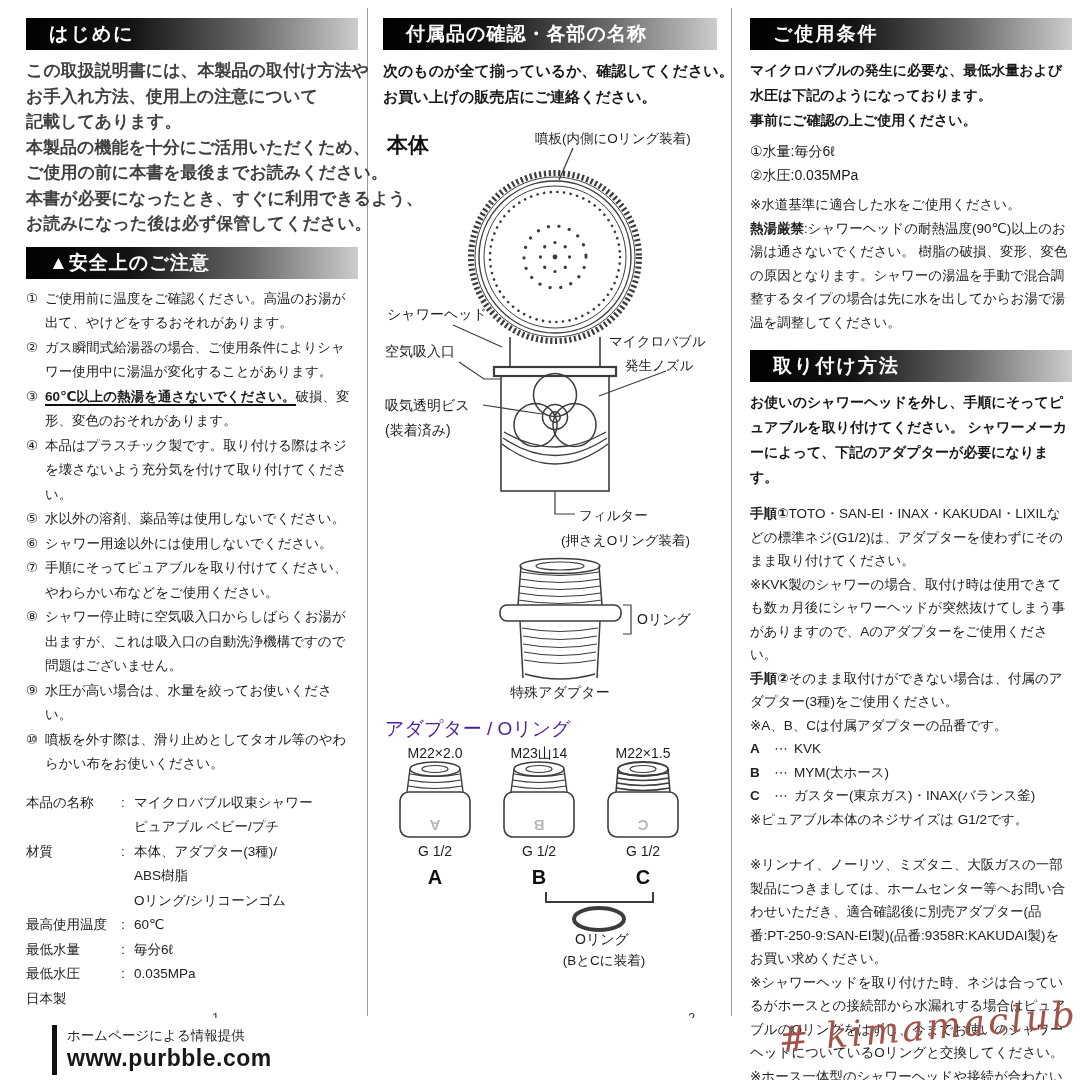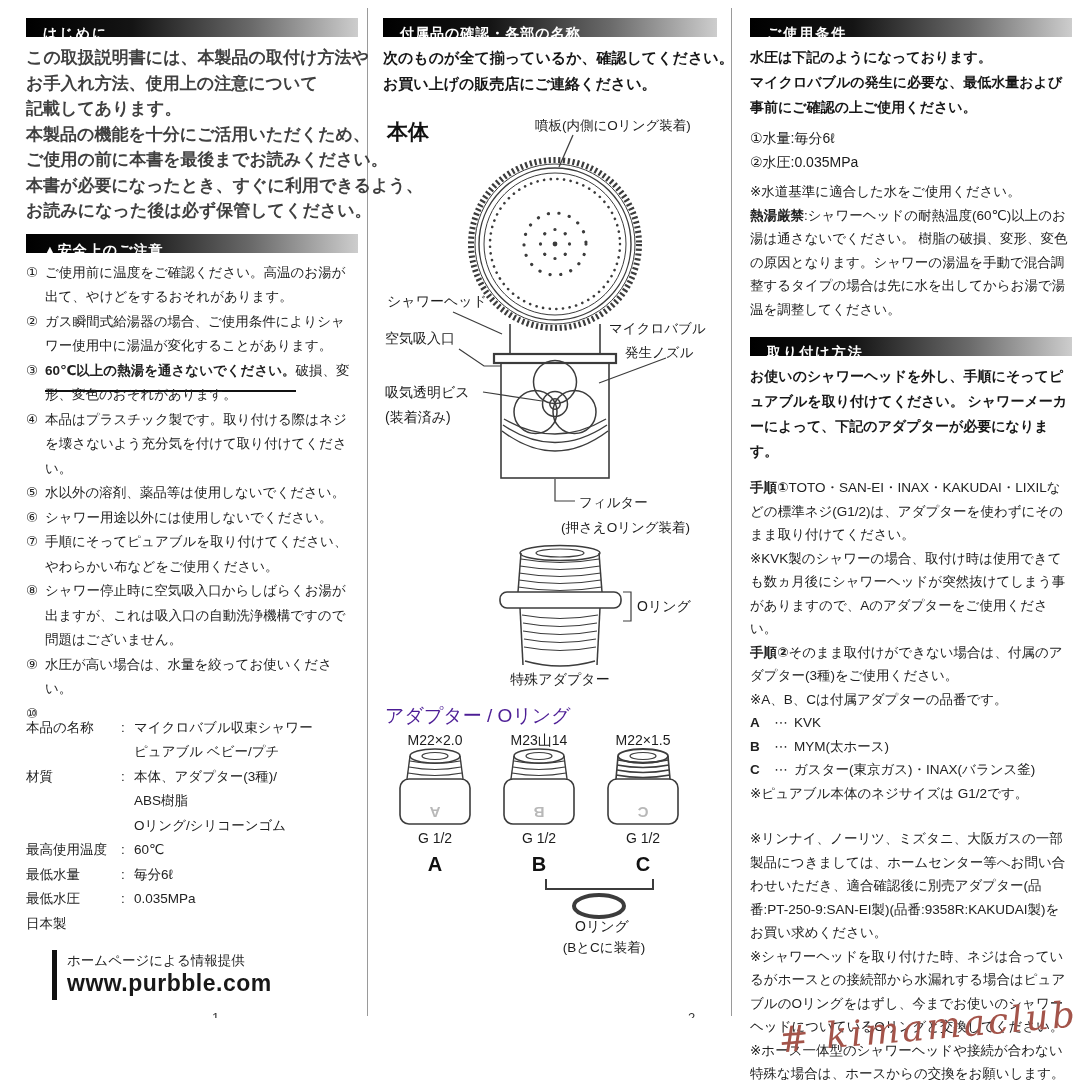--- a/index.html
+++ b/index.html
@@ -3,31 +3,31 @@
 <meta charset="utf-8">
 <style>
   html,body{margin:0;padding:0;background:#fff;}
   .page{position:relative;width:1080px;height:1080px;background:#ffffff;overflow:hidden;
         font-family:"Liberation Sans","DejaVu Sans",sans-serif;color:#1c1c1c;}
   .col{position:absolute;top:0;}
   .col1{left:26px;width:332px;}
   .col2{left:383px;width:334px;}
   .col3{left:750px;width:322px;}
   .vdiv{position:absolute;top:8px;height:1008px;width:1px;background:#9a9a9a;}
-  .sec-h{height:19px;line-height:32px;color:#fff;padding:0 17px;font-size:14px;letter-spacing:2px;
+  .sec-h{height:32px;line-height:32px;color:#fff;padding:0 23px;font-size:19px;letter-spacing:2px;
          background:linear-gradient(90deg,#000 0%,#141414 32%,#6a6a6a 68%,#cdcdcd 100%);}
   .serif{font-family:"Liberation Serif","DejaVu Serif",serif;font-weight:600;}
   .mt18{margin-top:18px;} 
   .p-serif{font-size:17px;line-height:25.5px;color:#404040;margin-top:8px;}
   .p-serif div{white-space:nowrap;}
   .safety-h{font-family:"Liberation Sans","DejaVu Sans",sans-serif;font-weight:bold;letter-spacing:1px;margin-top:10px;}
   .s-list{margin-top:8px;}
   .s-item{position:relative;padding-left:19px;font-size:13.5px;line-height:24.5px;color:#222;}
   .s-item .num{position:absolute;left:0;top:0;}
-  .u3{font-weight:bold;border-bottom:2px solid #111;padding-bottom:12px;}
+  .u3{font-weight:bold;border-bottom:2px solid #111;padding-bottom:0px;}
   .specs{margin-top:14px;font-size:13.5px;line-height:24.5px;color:#222;}
   .spec-row{display:flex;}
   .spec-label{width:95px;flex:none;}
   .spec-colon{width:13px;flex:none;}
   .footer{display:flex;margin-top:14px;align-items:flex-start;margin-left:26px;}
   .fbar{width:5px;height:50px;background:#111;margin-right:10px;flex:none;}
   .fcap{font-size:13.5px;color:#222;margin-top:2px;}
   .furl{font-size:23px;font-weight:bold;color:#181818;letter-spacing:.5px;}
   .m-intro{font-size:15px;line-height:26px;margin-top:8px;color:#161616;}
   .m-intro div{white-space:nowrap;}
@@ -76,21 +76,21 @@
     <div class="s-list">
       <div class="s-item"><span class="num">①</span><span>ご使用前に温度をご確認ください。高温のお湯が出て、やけどをするおそれがあります。</span></div>
       <div class="s-item"><span class="num">②</span><span>ガス瞬間式給湯器の場合、ご使用条件によりシャワー使用中に湯温が変化することがあります。</span></div>
       <div class="s-item"><span class="num">③</span><span class="u3">60℃以上の熱湯を通さないでください。</span><span>破損、変形、変色のおそれがあります。</span></div>
       <div class="s-item"><span class="num">④</span><span>本品はプラスチック製です。取り付ける際はネジを壊さないよう充分気を付けて取り付けてください。</span></div>
       <div class="s-item"><span class="num">⑤</span><span>水以外の溶剤、薬品等は使用しないでください。</span></div>
       <div class="s-item"><span class="num">⑥</span><span>シャワー用途以外には使用しないでください。</span></div>
       <div class="s-item"><span class="num">⑦</span><span>手順にそってピュアブルを取り付けてください、やわらかい布などをご使用ください。</span></div>
       <div class="s-item"><span class="num">⑧</span><span>シャワー停止時に空気吸入口からしばらくお湯が出ますが、これは吸入口の自動洗浄機構ですので問題はございません。</span></div>
       <div class="s-item"><span class="num">⑨</span><span>水圧が高い場合は、水量を絞ってお使いください。</span></div>
-      <div class="s-item"><span class="num">⑩</span></div>
+      <div class="s-item"><span class="num">⑩</span><span>噴板を外す際は、滑り止めとしてタオル等のやわらかい布をお使いください。</span></div>
     </div>
 
     <div class="specs">
       <div class="spec-row">
           <span class="spec-label">本品の名称</span>
           <span class="spec-colon">:</span>
           <span><span>マイクロバブル収束シャワー</span><br><span>ピュアブル ベビー/プチ</span></span>
         </div>
       <div class="spec-row">
           <span class="spec-label">材質</span>
@@ -254,30 +254,30 @@
       <polyline class="ln" points="163,148 163,158 270,158 270,148" stroke-width="2"></polyline>
       <ellipse class="ln" cx="216" cy="175" rx="25" ry="11" stroke-width="4"></ellipse>
       <text class="dlabel" x="219" y="200" text-anchor="middle">Oリング</text>
       <text class="dlabel dlabel-sm" x="221" y="221" text-anchor="middle">(BとCに装着)</text>
     </svg>
   </div>
 
   <div class="col col3">
     <div class="sec-h serif mt18">ご使用条件</div>
     <div class="r-serif serif">
+      <div>マイクロバブルの発生に必要な、最低水量および</div>
       <div>水圧は下記のようになっております。</div>
-      <div>マイクロバブルの発生に必要な、最低水量および</div>
       <div>事前にご確認の上ご使用ください。</div>
     </div>
     <div class="cond-items">
       <div>①水量:毎分6ℓ</div>
       <div>②水圧:0.035MPa</div>
     </div>
     <div class="r-sans" style="margin-top:6px;">※水道基準に適合した水をご使用ください。</div>
-    <div class="r-sans"><span class="b">熱湯厳禁</span><span>:シャワーヘッドの耐熱温度(60℃)以上のお湯は通さないでください。 樹脂の破損、変形、変色の原因となります。シャワーの湯温を手動で混合調整するタイプの場合は先に水を出してからお湯で湯温を調整してください。</span></div>
+    <div class="r-sans"><span class="b">熱湯厳禁</span><span>:シャワーヘッドの耐熱温度(90℃)以上のお湯は通さないでください。 樹脂の破損、変形、変色の原因となります。シャワーの湯温を手動で混合調整するタイプの場合は先に水を出してからお湯で湯温を調整してください。</span></div>
 
     <div class="sec-h serif" style="margin-top:16px;">取り付け方法</div>
     <div class="r-serif serif" style="white-space:normal;">お使いのシャワーヘッドを外し、手順にそってピュアブルを取り付けてください。 シャワーメーカーによって、下記のアダプターが必要になります。</div>
 
     <div class="r-sans" style="margin-top:12px;"><span class="b">手順①</span><span>TOTO・SAN-EI・INAX・KAKUDAI・LIXILなどの標準ネジ(G1/2)は、アダプターを使わずにそのまま取り付けてください。</span></div>
     <div class="r-sans">※KVK製のシャワーの場合、取付け時は使用できても数ヵ月後にシャワーヘッドが突然抜けてしまう事がありますので、Aのアダプターをご使用ください。</div>
     <div class="r-sans"><span class="b">手順②</span><span>そのまま取付けができない場合は、付属のアダプター(3種)をご使用ください。</span></div>
     <div class="r-sans">※A、B、Cは付属アダプターの品番です。</div>
     <div class="r-sans abc-row"><span class="abc-l">A</span><span class="abc-d">⋯</span><span>KVK</span></div>
     <div class="r-sans abc-row"><span class="abc-l">B</span><span class="abc-d">⋯</span><span>MYM(太ホース)</span></div>

